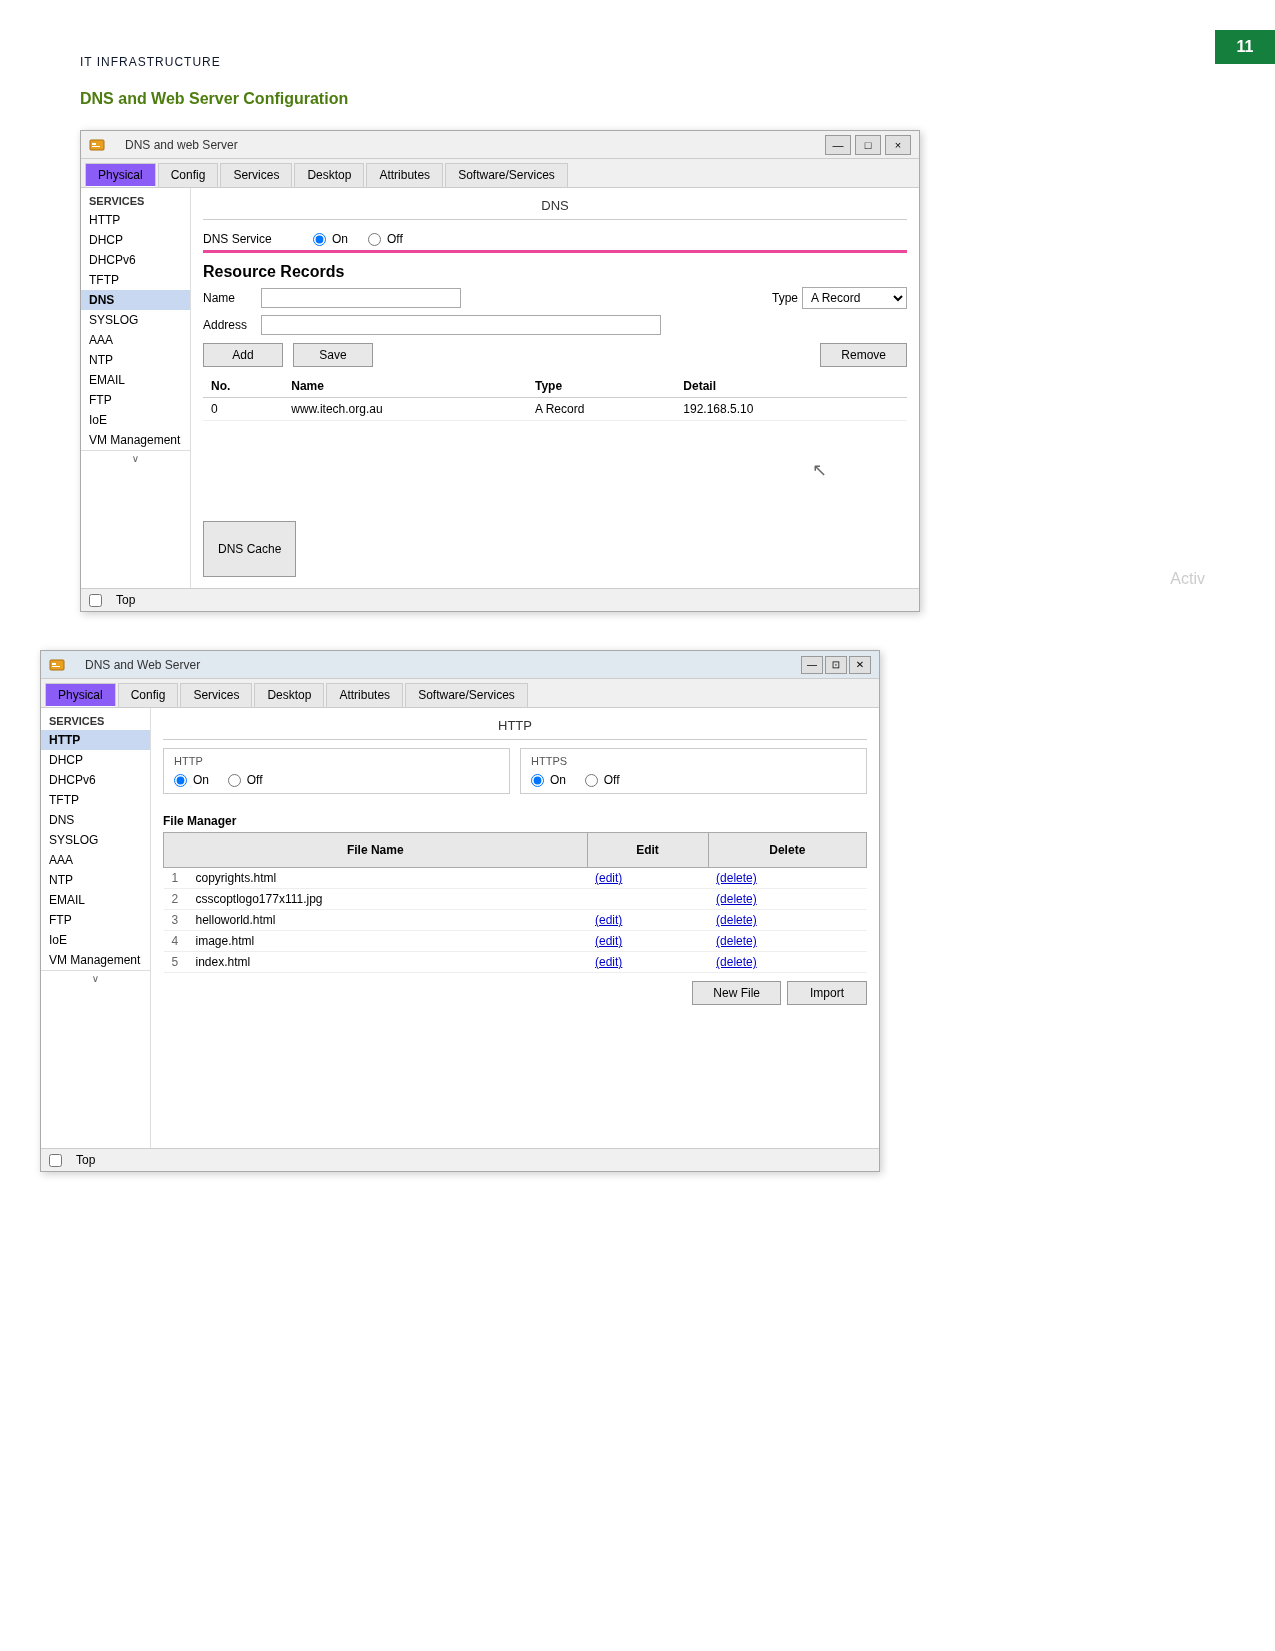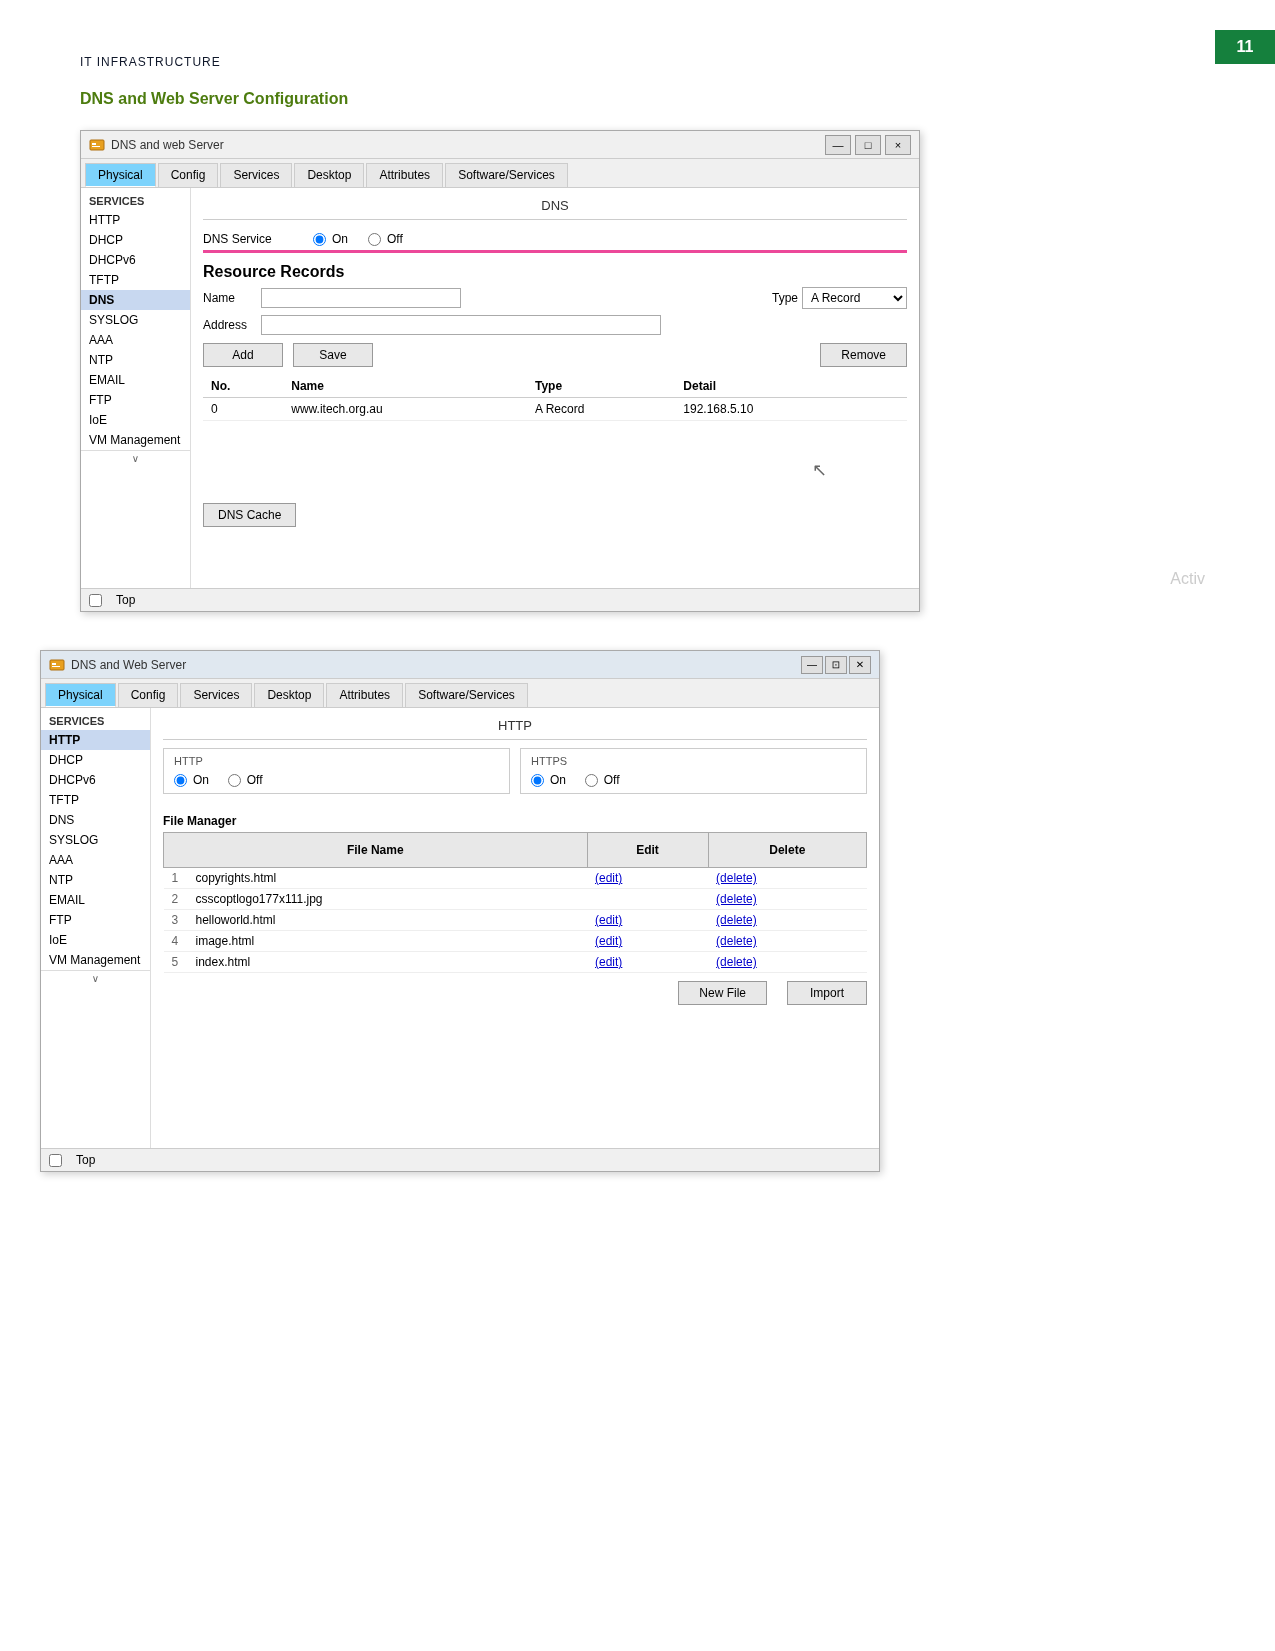--- a/index.html
+++ b/index.html
@@ -61,21 +61,21 @@
       justify-content: space-between;
       background: #f0f0f0;
       border-bottom: 1px solid #ccc;
       padding: 4px 8px;
       height: 28px;
     }
 
     .window-titlebar-title {
       display: flex;
       align-items: center;
-      gap: 6px;
+      gap: 20px;
       font-size: 12px;
       color: #333;
     }
 
     .window-icon {
       width: 16px;
       height: 16px;
       display: inline-block;
     }
 
@@ -112,21 +112,21 @@
       font-size: 12px;
       border: 1px solid #ccc;
       border-bottom: none;
       background: #e8e8e8;
       cursor: pointer;
       margin-right: 2px;
       margin-top: 4px;
     }
 
     .tab.active {
-      background: #7dd3fc;
+      background: #8b5cf6;
       border-bottom: 1px solid #fff;
       z-index: 1;
     }
 
     
     .window-body {
       display: flex;
       background: #fff;
     }
 
@@ -267,22 +267,22 @@
       font-weight: bold;
       background: #fff;
     }
 
     .dns-table td {
       padding: 4px 8px;
       border-bottom: 1px solid #eee;
     }
 
     .dns-cache-btn {
-      margin-top: 2px;
-      padding: 4px 14px;
+      margin-top: 20px;
+      padding: 20px 14px;
       border: 1px solid #999;
       background: #e8e8e8;
       font-size: 12px;
       cursor: pointer;
     }
 
     
     .bottom-bar {
       border-top: 1px solid #ccc;
       padding: 4px 8px;
@@ -354,21 +354,21 @@
 
     .file-manager-label {
       font-size: 12px;
       font-weight: bold;
       margin-bottom: 4px;
     }
 
     .bottom-buttons {
       display: flex;
       justify-content: flex-end;
-      gap: 20px;
+      gap: 6px;
       margin-top: 8px;
     }
 
     .sidebar-scroll-btn {
       text-align: center;
       font-size: 10px;
       color: #666;
       border-top: 1px solid #ddd;
       padding: 2px;
     }

